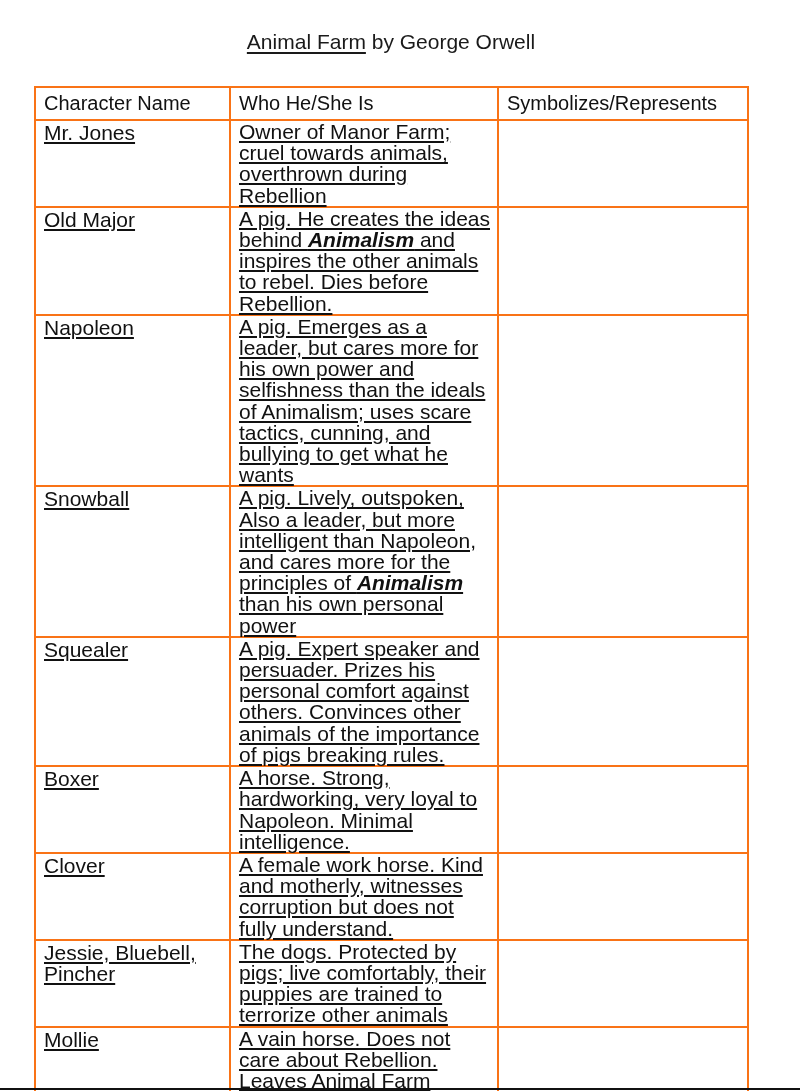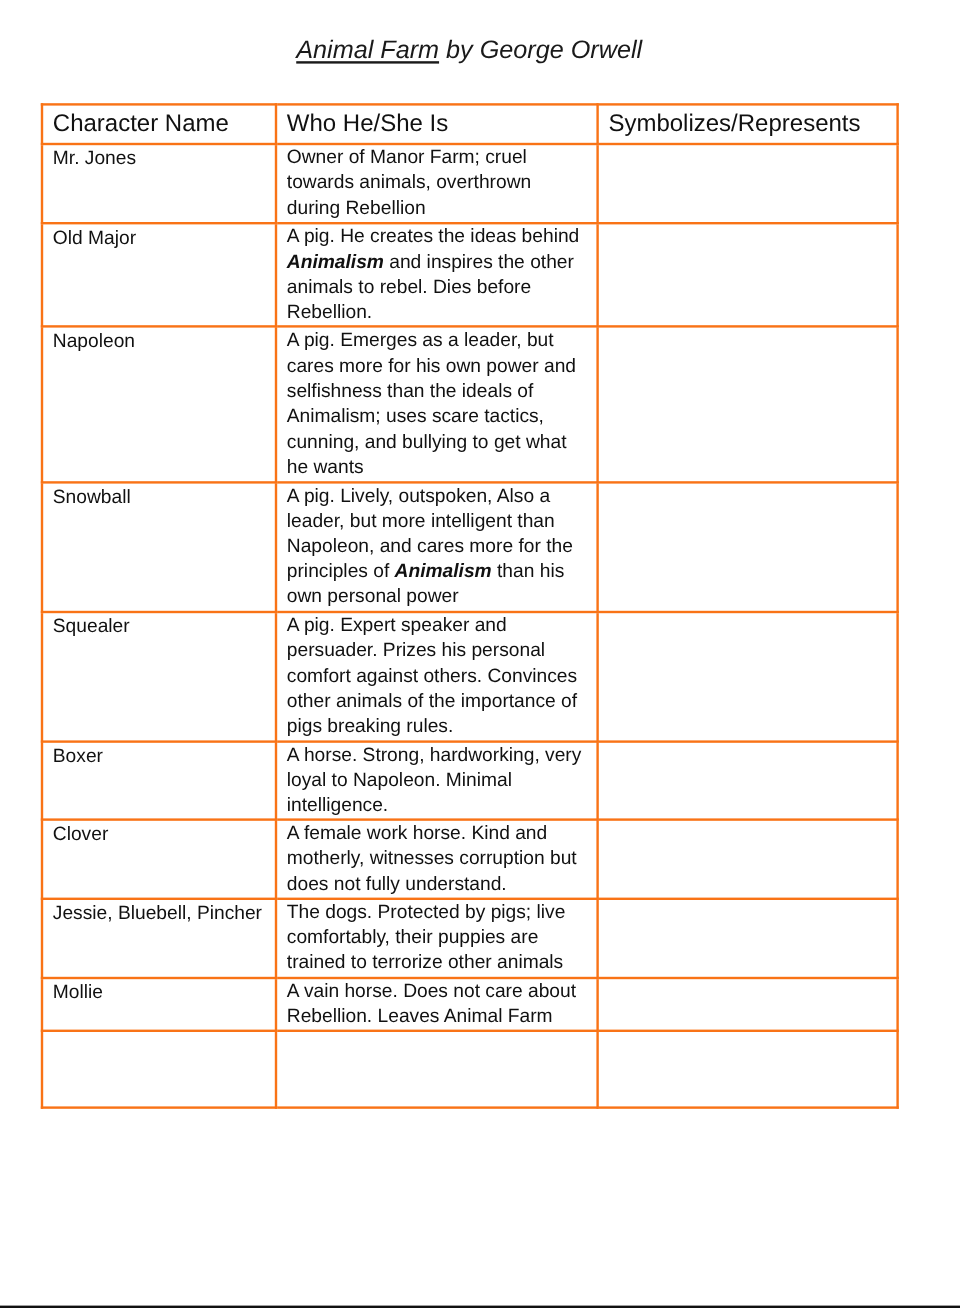--- a/index.html
+++ b/index.html
@@ -2,40 +2,40 @@
 <html><head>
 <meta charset="utf-8">
 <style>
   html, body { margin: 0; padding: 0; background: #ffffff; }
   body {
     width: 800px; height: 1091px; position: relative; overflow: hidden;
     font-family: "Liberation Sans", "DejaVu Sans", sans-serif; color: #111;
   }
   .title {
     position: absolute; top: 30px; left: 0; width: 782px; text-align: center;
-    font-size: 21px; color: #1a1a1a; font-style: italic;
+    font-size: 21px; color: #1a1a1a;
   }
   .title .u { text-decoration: underline; text-underline-offset: 3px; }
   table.sheet {
     position: absolute; top: 86px; left: 34px; width: 713px;
     border-collapse: collapse; table-layout: fixed;
     border: 2px solid #111;
   }
   table.sheet col.c1 { width: 195px; }
   table.sheet col.c2 { width: 268px; }
   table.sheet col.c3 { width: 250px; }
   th, td {
     border: 2px solid #f97316; vertical-align: top; text-align: left;
     padding: 0 4px 0 8px;
   }
   th {
     font-weight: normal; font-size: 20px; height: 28px; line-height: 31px;
     padding-left: 8px;
   }
-  td { font-size: 16px; line-height: 21.2px; }
+  td { font-size: 21px; line-height: 21.2px; text-decoration: underline; }
   td.name { padding-top: 1px; }
   td.desc { padding-top: 0px; padding-left: 8px; padding-right: 6px; }
   td.sym { }
   tr.blank td { height: 60px; }
   .em { font-weight: bold; font-style: italic; }
   .bottom-rule {
     position: absolute; left: 0; right: 0; top: 1088px; height: 2px; background: #111;
   }
 </style>
 </head>

